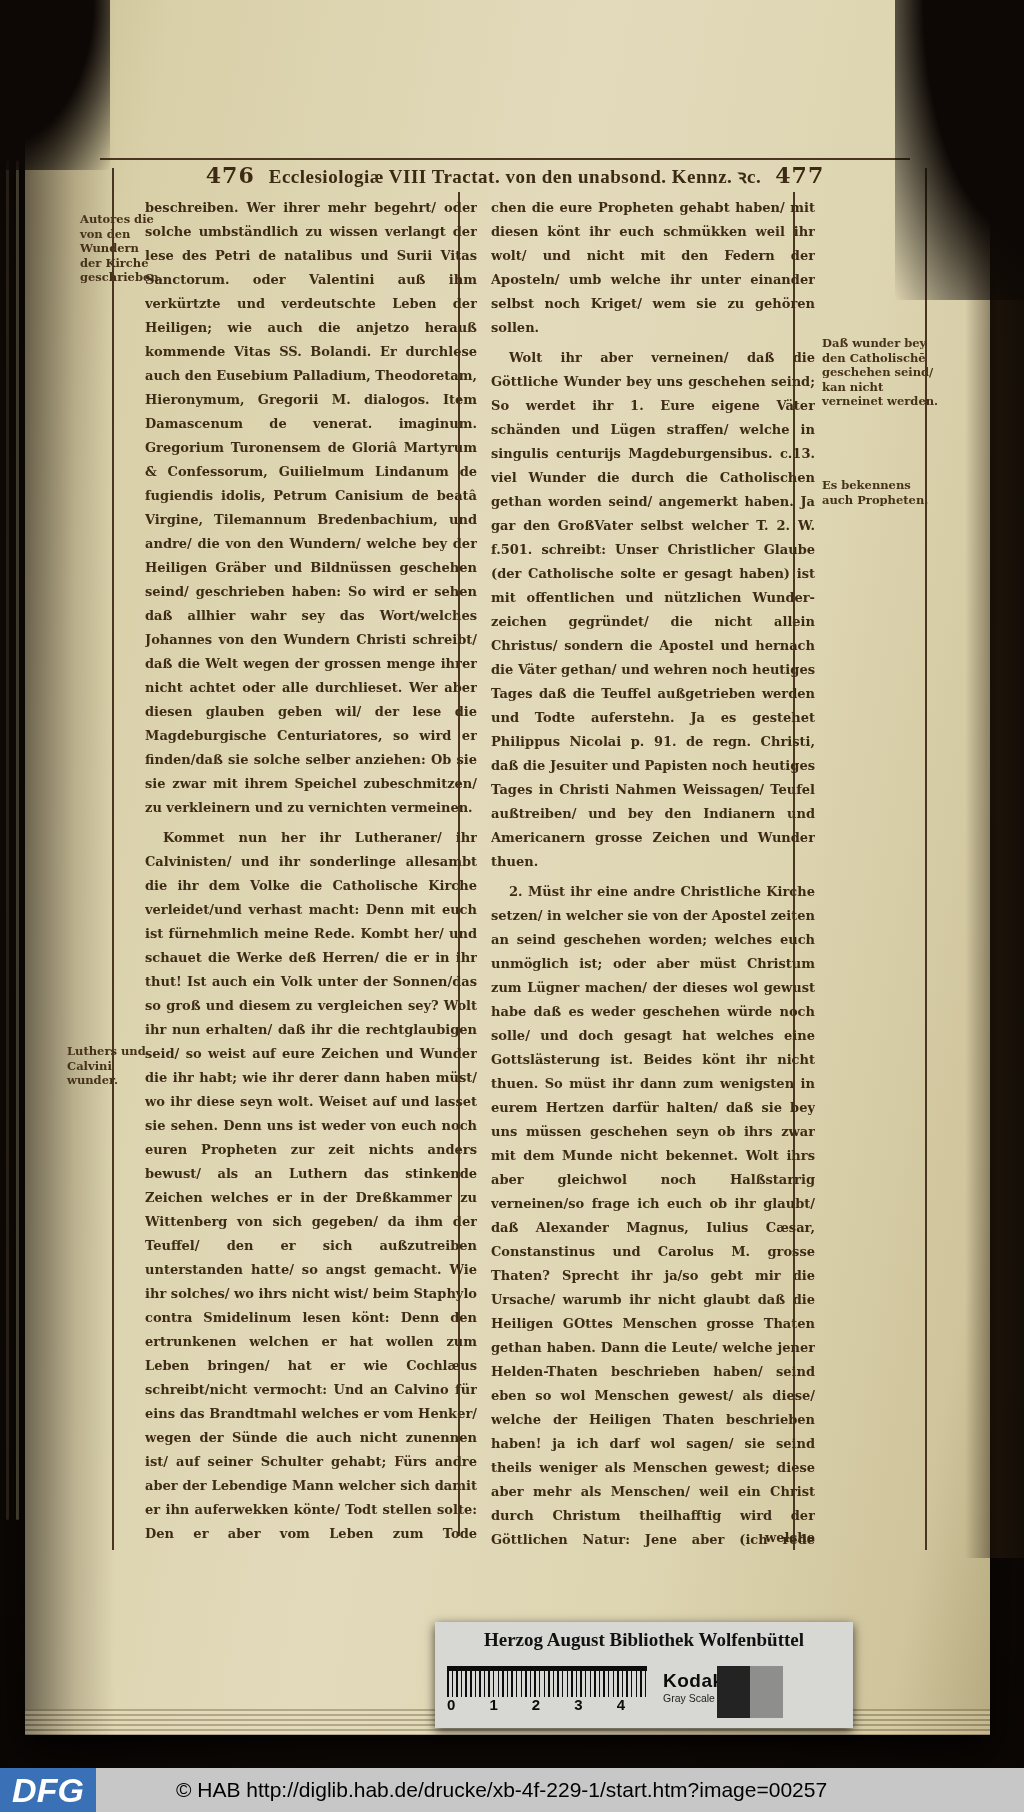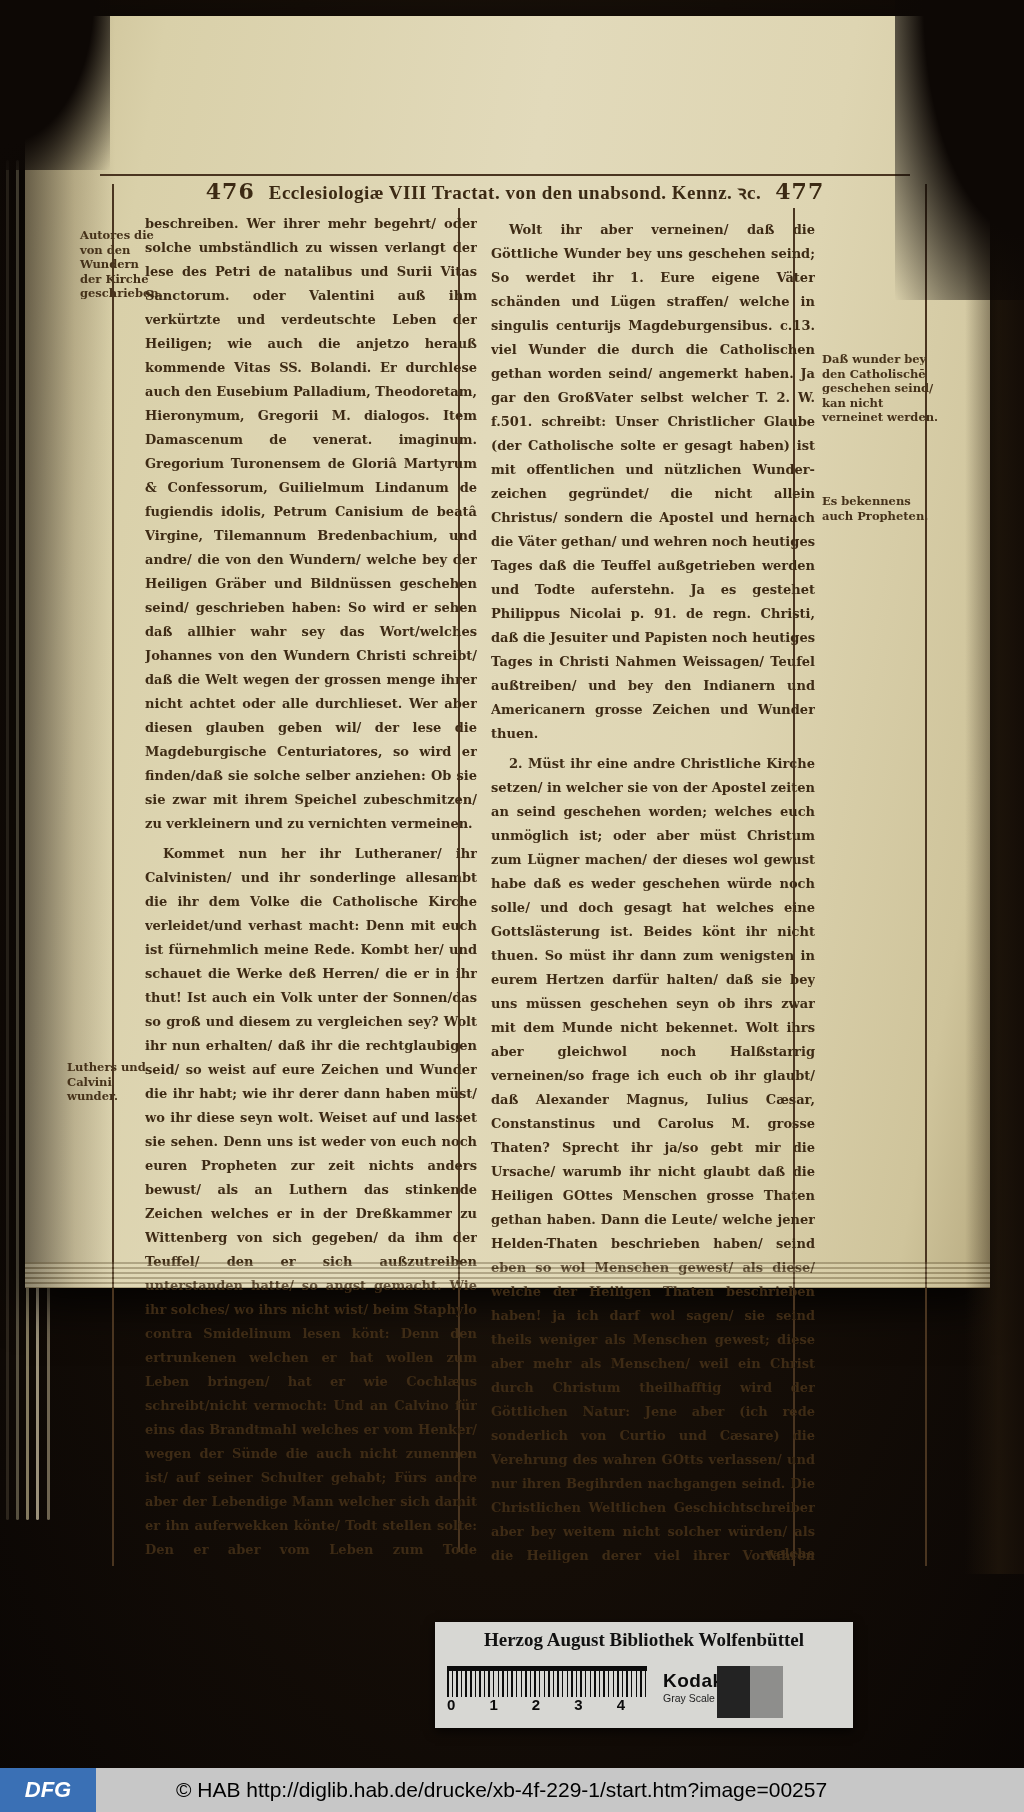--- a/index.html
+++ b/index.html
@@ -1,21 +1,21 @@
 <!DOCTYPE html>
 <html><head>
 <meta charset="utf-8">
 <style>
   html,body{margin:0;padding:0;background:#000;}
   .stage{position:relative;width:1024px;height:1812px;margin:0 auto;overflow:hidden;
          background:radial-gradient(ellipse at 50% 40%, #241a10 0%, #140d07 55%, #0a0604 100%);
          font-family:"DejaVu Serif", serif;}
   .edge-strip{position:absolute;top:160px;height:1360px;width:3px;border-radius:2px;}
   
-  .page{position:absolute;left:25px;top:16px;width:965px;height:1272px;
+  .page{position:absolute;left:25px;top:0;width:965px;height:1735px;
         background:linear-gradient(100deg,#c9bd92 0%, #d9d0a9 12%, #e2dabb 45%, #ded5b2 70%, #cfc49b 92%, #b7aa80 100%);
         box-shadow:0 18px 40px rgba(0,0,0,.8);}
   .page:after{content:"";position:absolute;left:0;bottom:0;width:100%;height:26px;
         background:repeating-linear-gradient(180deg,rgba(90,75,45,.35) 0 2px,rgba(230,222,190,.25) 2px 5px);}
   .gutter-shade{position:absolute;left:0;top:0;width:90px;height:100%;
         background:linear-gradient(90deg,rgba(20,12,6,.55),rgba(90,75,50,.25) 55%,rgba(0,0,0,0));}
   .shadow-tl{position:absolute;left:0;top:0;width:110px;height:170px;
         background:radial-gradient(ellipse at 0% 0%, #0d0805 60%, rgba(13,8,5,0) 100%);}
   .shadow-tr{position:absolute;left:895px;top:0;width:129px;height:300px;
         background:radial-gradient(ellipse at 100% 0%, #0d0805 55%, rgba(13,8,5,0) 100%);}
@@ -63,21 +63,21 @@
       font-size:10.5px;color:#222;}
   .patch{position:absolute;top:44px;width:33px;height:52px;}
   .patch-dark{left:282px;background:#232323;}
   .patch-gray{left:315px;background:#8e8e8c;}
 
   
   .footer{position:absolute;left:0;top:1768px;width:1024px;height:44px;background:#c7c7c7;
       display:flex;align-items:center;}
   .dfg-logo{width:96px;height:44px;background:#3a70b5;color:#fff;display:flex;align-items:center;
       justify-content:center;font-family:"Liberation Sans", sans-serif;font-weight:bold;
-      font-size:22px;font-style:italic;letter-spacing:0;}
+      font-size:34px;font-style:italic;letter-spacing:0;}
   .credit{margin-left:80px;font-family:"Liberation Sans", sans-serif;font-size:21px;color:#000000;}
 </style>
 </head>
 <body>
 
 <div class="stage">
 
   <div class="edge-strip" style="left:6px;background:#2c251c;"></div>
   <div class="edge-strip" style="left:16px;background:#57503f;"></div>
   <div class="edge-strip" style="left:26px;background:#847a5f;"></div>
@@ -105,20 +105,21 @@
 
     <div class="mnote mnote-r1">Daß wunder bey den Catholischē geschehen seind/ kan nicht verneinet werden.</div>
     <div class="mnote mnote-r2">Es bekennens auch Propheten.</div>
 
     <div class="col col-left">
       <p>beschreiben. Wer ihrer mehr begehrt/ oder solche umbständlich zu wissen verlangt der lese des Petri de natalibus und Surii Vitas Sanctorum. oder Valentini auß ihm verkürtzte und verdeutschte Leben der Heiligen; wie auch die anjetzo herauß kommende Vitas SS. Bolandi. Er durchlese auch den Eusebium Palladium, Theodoretam, Hieronymum, Gregorii M. dialogos. Item Damascenum de venerat. imaginum. Gregorium Turonensem de Gloriâ Martyrum &amp; Confessorum, Guilielmum Lindanum de fugiendis idolis, Petrum Canisium de beatâ Virgine, Tilemannum Bredenbachium, und andre/ die von den Wundern/ welche bey der Heiligen Gräber und Bildnüssen geschehen seind/ geschrieben haben: So wird er sehen daß allhier wahr sey das Wort/welches Johannes von den Wundern Christi schreibt/ daß die Welt wegen der grossen menge ihrer nicht achtet oder alle durchlieset. Wer aber diesen glauben geben wil/ der lese die Magdeburgische Centuriatores, so wird er finden/daß sie solche selber anziehen: Ob sie sie zwar mit ihrem Speichel zubeschmitzen/ zu verkleinern und zu vernichten vermeinen.</p>
       <p class="indent">Kommet nun her ihr Lutheraner/ ihr Calvinisten/ und ihr sonderlinge allesambt die ihr dem Volke die Catholische Kirche verleidet/und verhast macht: Denn mit euch ist fürnehmlich meine Rede. Kombt her/ und schauet die Werke deß Herren/ die er in ihr thut! Ist auch ein Volk unter der Sonnen/das so groß und diesem zu vergleichen sey? Wolt ihr nun erhalten/ daß ihr die rechtglaubigen seid/ so weist auf eure Zeichen und Wunder die ihr habt; wie ihr derer dann haben müst/ wo ihr diese seyn wolt. Weiset auf und lasset sie sehen. Denn uns ist weder von euch noch euren Propheten zur zeit nichts anders bewust/ als an Luthern das stinkende Zeichen welches er in der Dreßkammer zu Wittenberg von sich gegeben/ da ihm der Teuffel/ den er sich außzutreiben unterstanden hatte/ so angst gemacht. Wie ihr solches/ wo ihrs nicht wist/ beim Staphylo contra Smidelinum lesen könt: Denn den ertrunkenen welchen er hat wollen zum Leben bringen/ hat er wie Cochlæus schreibt/nicht vermocht: Und an Calvino für eins das Brandtmahl welches er vom Henker/ wegen der Sünde die auch nicht zunennen ist/ auf seiner Schulter gehabt; Fürs andre aber der Lebendige Mann welcher sich damit er ihn auferwekken könte/ Todt stellen solte: Den er aber vom Leben zum Tode auferwekket hat. Wie es beym Bolseco in Calvini Leben umbständlich zu lesen. Dieses seind eure Wunder und Zei-</p>
     </div>
 
     <div class="col col-right">
+      <p>chen die eure Propheten gehabt haben/ mit diesen könt ihr euch schmükken weil ihr wolt/ und nicht mit den Federn der Aposteln/ umb welche ihr unter einander selbst noch Kriget/ wem sie zu gehören sollen.</p>
       <p class="indent">Wolt ihr aber verneinen/ daß die Göttliche Wunder bey uns geschehen seind; So werdet ihr 1. Eure eigene Väter schänden und Lügen straffen/ welche in singulis centurijs Magdeburgensibus. c.13. viel Wunder die durch die Catholischen gethan worden seind/ angemerkt haben. Ja gar den GroßVater selbst welcher T. 2. W. f.501. schreibt: Unser Christlicher Glaube (der Catholische solte er gesagt haben) ist mit offentlichen und nützlichen Wunder-zeichen gegründet/ die nicht allein Christus/ sondern die Apostel und hernach die Väter gethan/ und wehren noch heutiges Tages daß die Teuffel außgetrieben werden und Todte auferstehn. Ja es gestehet Philippus Nicolai p. 91. de regn. Christi, daß die Jesuiter und Papisten noch heutiges Tages in Christi Nahmen Weissagen/ Teufel außtreiben/ und bey den Indianern und Americanern grosse Zeichen und Wunder thuen.</p>
       <p class="indent">2. Müst ihr eine andre Christliche Kirche setzen/ in welcher sie von der Apostel zeiten an seind geschehen worden; welches euch unmöglich ist; oder aber müst Christum zum Lügner machen/ der dieses wol gewust habe daß es weder geschehen würde noch solle/ und doch gesagt hat welches eine Gottslästerung ist. Beides könt ihr nicht thuen. So müst ihr dann zum wenigsten in eurem Hertzen darfür halten/ daß sie bey uns müssen geschehen seyn ob ihrs zwar mit dem Munde nicht bekennet. Wolt ihrs aber gleichwol noch Halßstarrig verneinen/so frage ich euch ob ihr glaubt/ daß Alexander Magnus, Iulius Cæsar, Constanstinus und Carolus M. grosse Thaten? Sprecht ihr ja/so gebt mir die Ursache/ warumb ihr nicht glaubt daß die Heiligen GOttes Menschen grosse Thaten gethan haben. Dann die Leute/ welche jener Helden-Thaten beschrieben haben/ seind eben so wol Menschen gewest/ als diese/ welche der Heiligen Thaten beschrieben haben! ja ich darf wol sagen/ sie seind theils weniger als Menschen gewest; diese aber mehr als Menschen/ weil ein Christ durch Christum theilhafftig wird der Göttlichen Natur: Jene aber (ich rede sonderlich von Curtio und Cæsare) die Verehrung des wahren GOtts verlassen/ und nur ihren Begihrden nachgangen seind. Die Christlichen Weltlichen Geschichtschreiber aber bey weitem nicht solcher würden/ als die Heiligen derer viel ihrer Vorfahren Leben beschrieben haben/gehalten werden. Sprecht ihr aber nein/ so müst ihr die aller unverschämtesten Frevler seyn/</p>
     </div>
 
     <div class="catchword">welche</div>
 
     <div class="right-curl"></div>
   </div>
 
   <div class="shadow-tl"></div>

